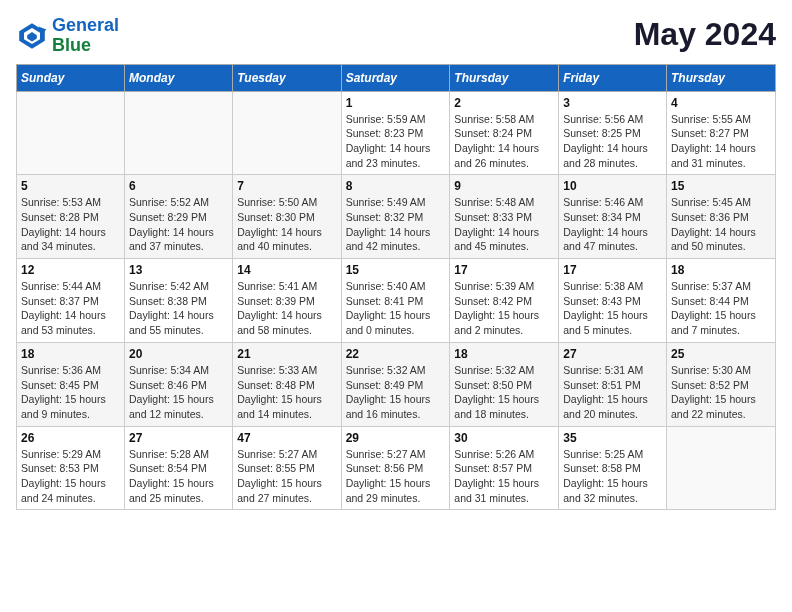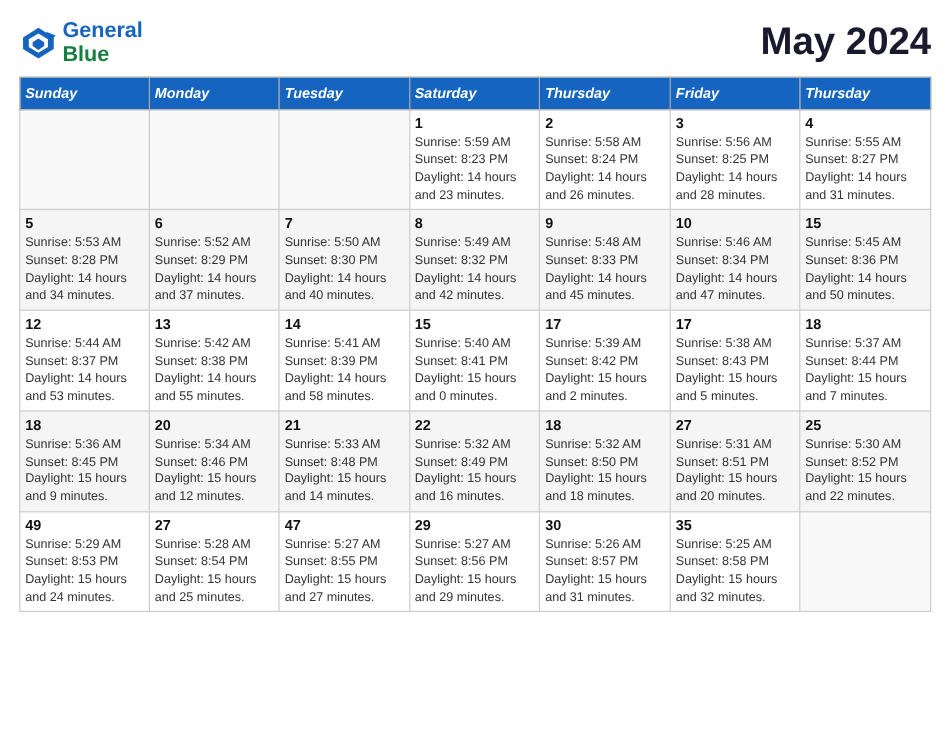--- a/index.html
+++ b/index.html
@@ -229,21 +229,21 @@
           <div class="day-num">27</div>
           <div class="day-info">Sunrise: 5:31 AM<br>Sunset: 8:51 PM<br>Daylight: 15 hours and 20 minutes.</div>
         </td>
         <td>
           <div class="day-num">25</div>
           <div class="day-info">Sunrise: 5:30 AM<br>Sunset: 8:52 PM<br>Daylight: 15 hours and 22 minutes.</div>
         </td>
       </tr>
       <tr>
         <td>
-          <div class="day-num">49</div>
+          <div class="day-num">26</div>
           <div class="day-info">Sunrise: 5:29 AM<br>Sunset: 8:53 PM<br>Daylight: 15 hours and 24 minutes.</div>
         </td>
         <td>
           <div class="day-num">27</div>
           <div class="day-info">Sunrise: 5:28 AM<br>Sunset: 8:54 PM<br>Daylight: 15 hours and 25 minutes.</div>
         </td>
         <td>
           <div class="day-num">47</div>
           <div class="day-info">Sunrise: 5:27 AM<br>Sunset: 8:55 PM<br>Daylight: 15 hours and 27 minutes.</div>
         </td>

